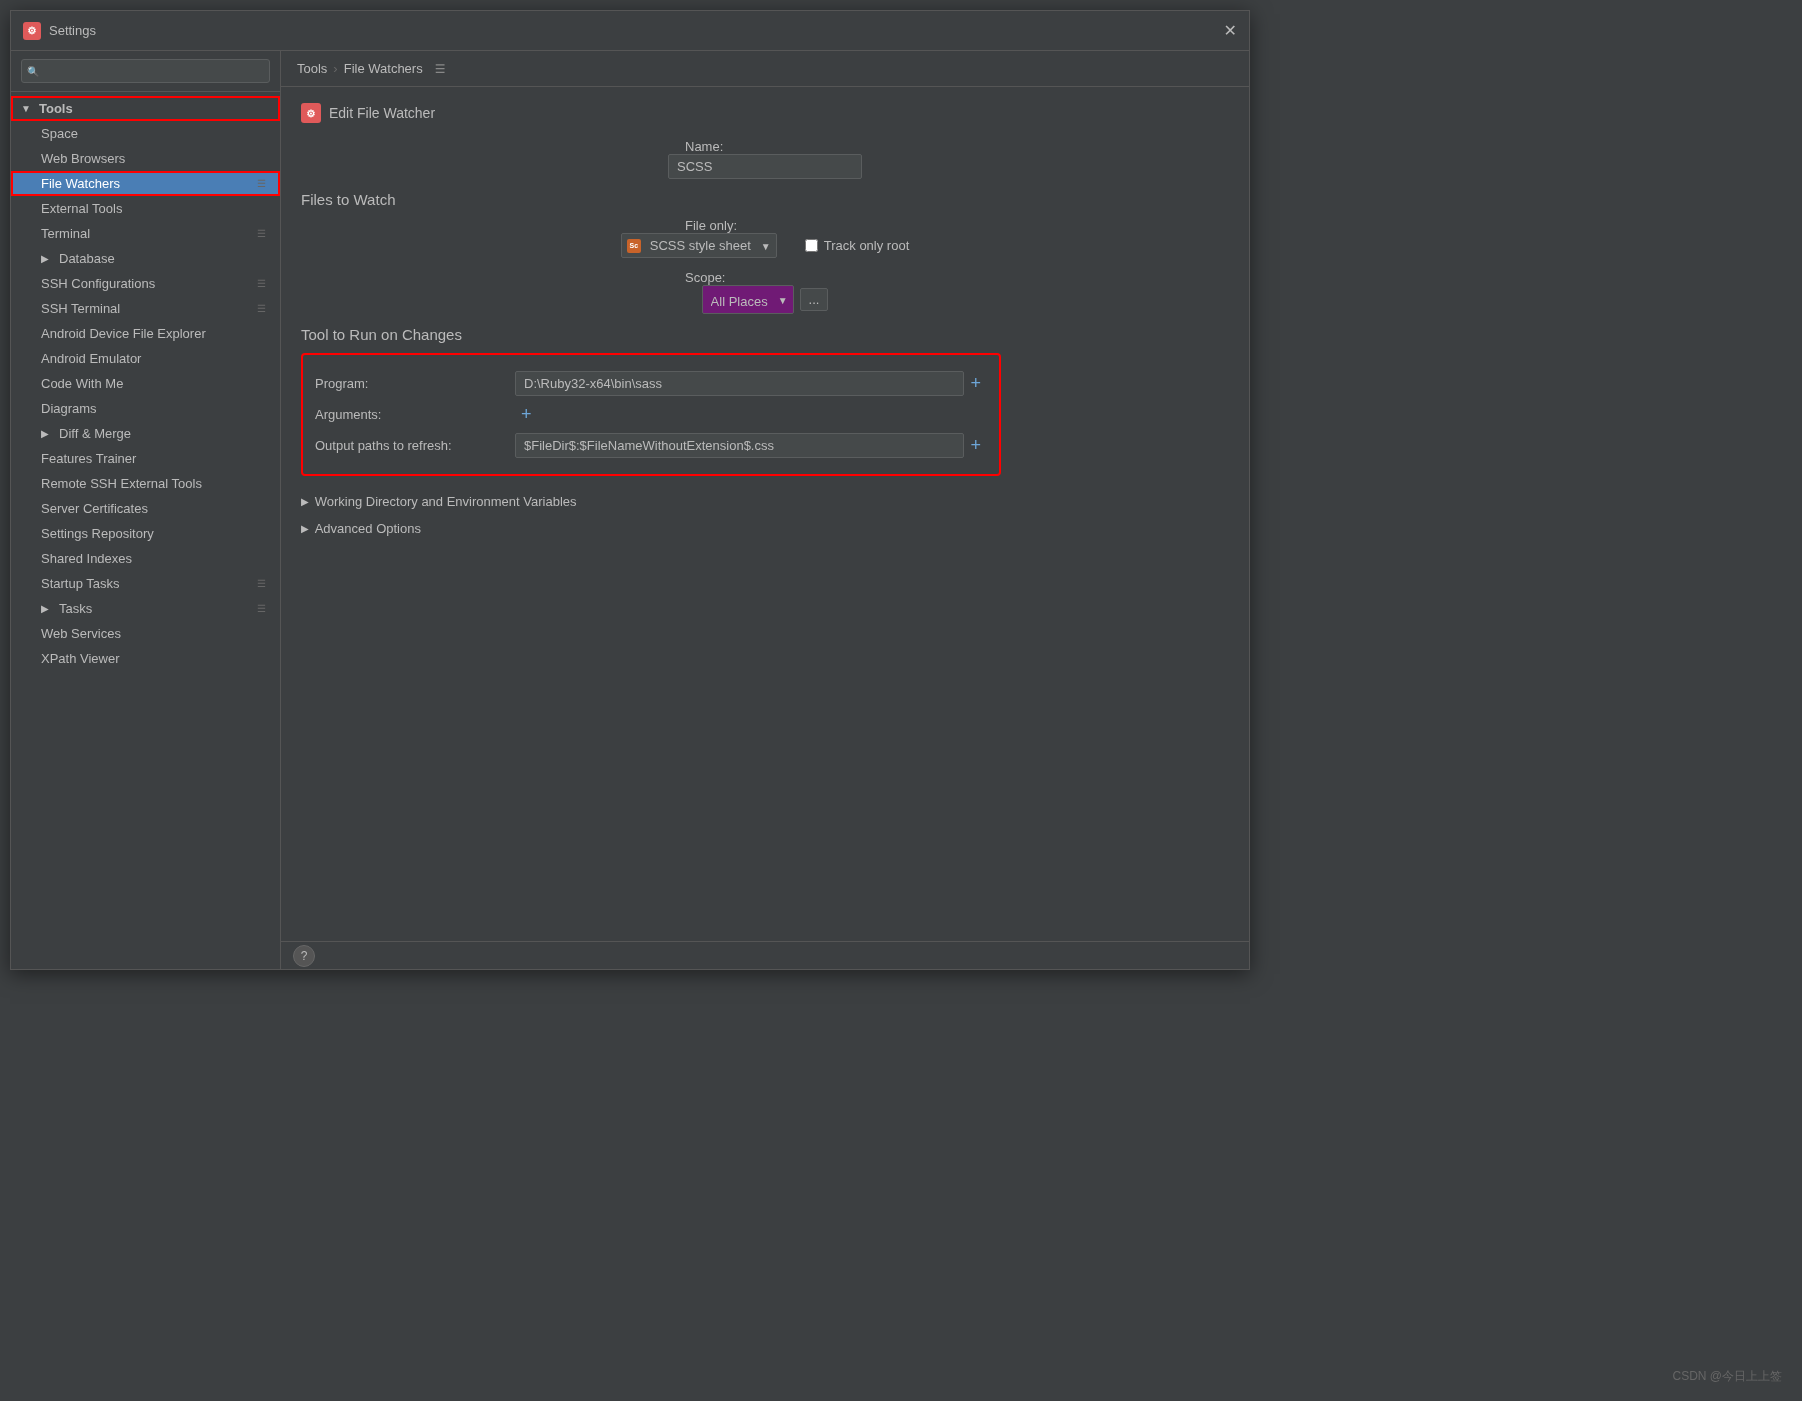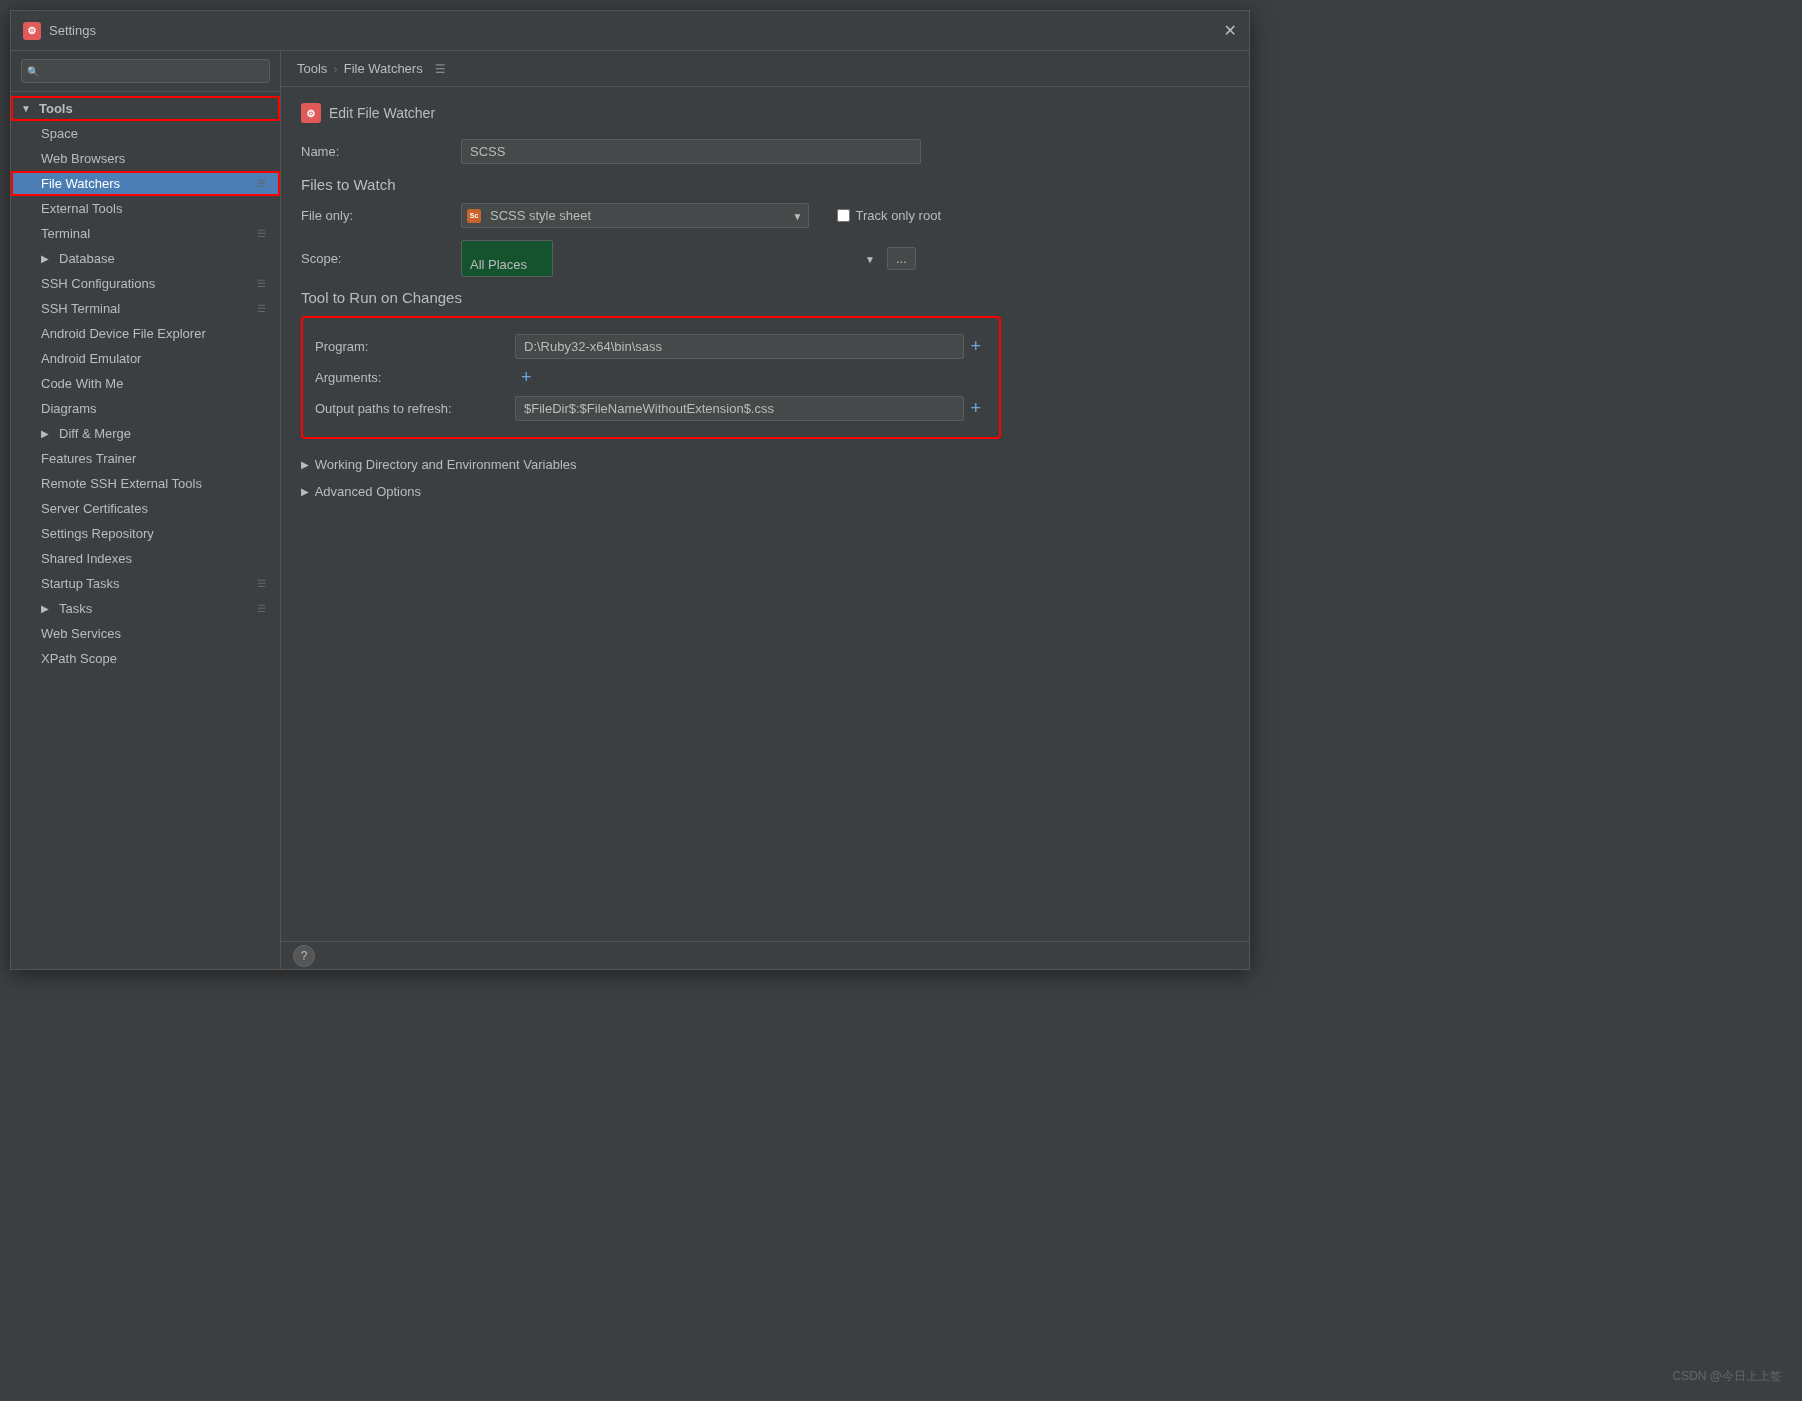--- a/index.html
+++ b/index.html
@@ -182,20 +182,21 @@
       align-items: center;
       justify-content: center;
       color: white;
       font-size: 10px;
       font-weight: bold;
     }
     .form-row {
       display: flex;
       align-items: center;
       margin-bottom: 12px;
+      flex-direction: column;
     }
     .form-label {
       width: 160px;
       color: #bbb;
       font-size: 13px;
       flex-shrink: 0;
     }
     .form-input {
       flex: 1;
       background: #45494a;
@@ -381,24 +382,24 @@
     }
     .scope-row {
       display: flex;
       align-items: center;
       gap: 6px;
       flex: 1;
       max-width: 480px;
     }
     .scope-select {
       flex: 1;
-      background: #14532d;
+      background: #701a75;
       border: 1px solid #5a5d5e;
       color: #bbb;
-      padding: 16px 24px 4px 8px;
+      padding: 8px 24px 4px 8px;
       font-size: 13px;
       outline: none;
       border-radius: 2px;
       appearance: none;
       -webkit-appearance: none;
       cursor: pointer;
     }
     .scope-select-wrap {
       flex: 1;
       position: relative;
@@ -520,21 +521,21 @@
           <span class="chevron">▶</span>
           <span>Tasks</span>
           <span class="item-icon">☰</span>
         </div>
 
         <div class="sidebar-item child">
           <span>Web Services</span>
         </div>
 
         <div class="sidebar-item child">
-          <span>XPath Scope</span>
+          <span>XPath Viewer</span>
         </div>
 
       </div>
     </div>
 
     <div class="detail-pane">
 
       <div class="breadcrumb">
         <span>Tools</span>
         <span class="breadcrumb-sep">›</span>

